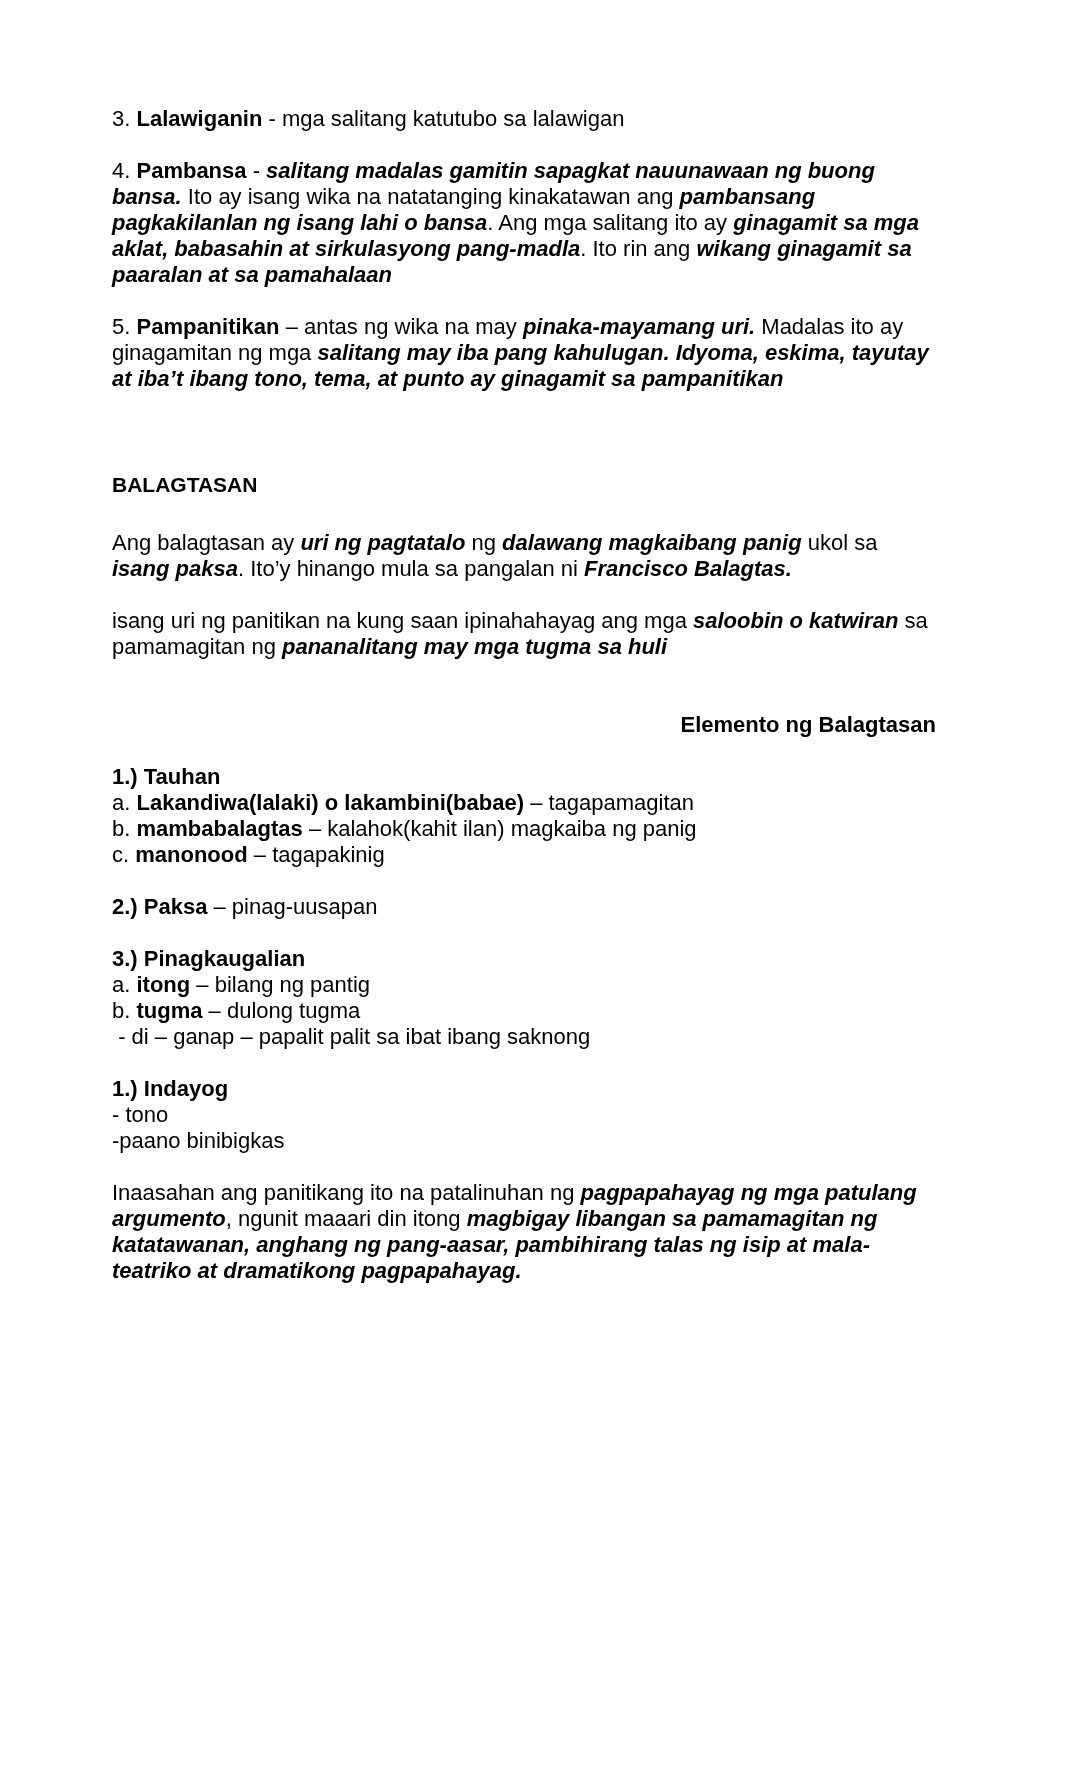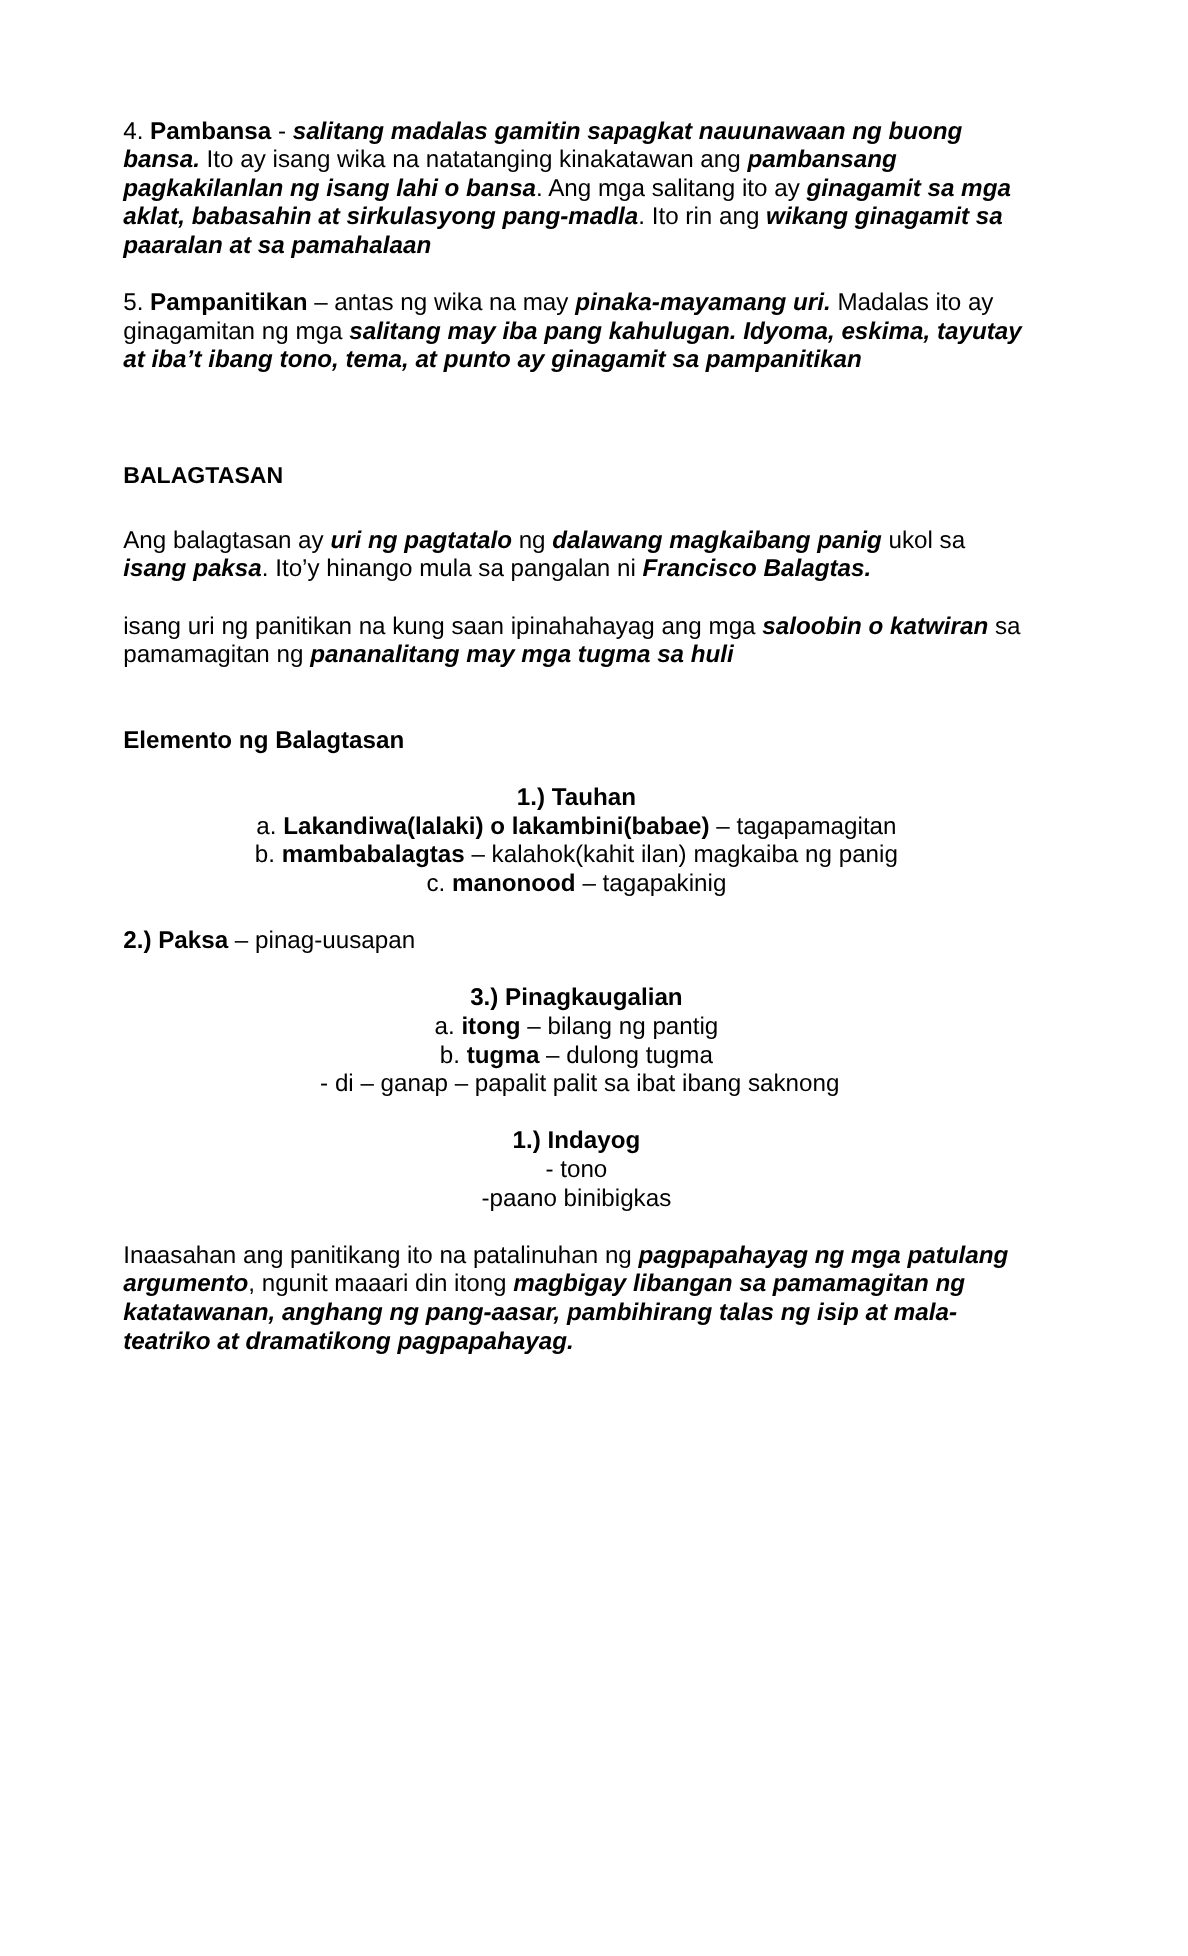--- a/index.html
+++ b/index.html
@@ -21,44 +21,45 @@
   .doc-p {
     font-size: 22px;
     line-height: 26px;
     margin-bottom: 26px;
     white-space: pre-wrap;
   }
   .doc-lines {
     font-size: 22px;
     line-height: 26px;
     margin-bottom: 26px;
-    text-align: center;
   }
   .doc-line { white-space: pre-wrap; }
   .doc-h1 {
     font-size: 21px;
     font-weight: bold;
     line-height: 34px;
     margin: 76px 0 28px 0;
   }
   .doc-h2 {
     font-size: 22px;
     font-weight: bold;
     line-height: 26px;
     margin: 52px 0 26px 0;
+    text-align: right;
   }
   .run-n { font-weight: normal; font-style: normal; }
   .run-b { font-weight: bold; font-style: normal; }
   .run-bi { font-weight: bold; font-style: italic; }
 </style>
 </head>
 <body>
 
 <div class="page">
   <div class="doc-body" id="doc-body">
+      <div class="doc-p"><span class="run-n">3. </span><span class="run-b">Lalawiganin</span><span class="run-n"> - mga salitang katutubo sa lalawigan</span></div>
       <div class="doc-p"><span class="run-n">4. </span><span class="run-b">Pambansa</span><span class="run-n"> - </span><span class="run-bi">salitang madalas gamitin sapagkat nauunawaan ng buong bansa.</span><span class="run-n"> Ito ay isang wika na natatanging kinakatawan ang </span><span class="run-bi">pambansang pagkakilanlan ng isang lahi o bansa</span><span class="run-n">. Ang mga salitang ito ay </span><span class="run-bi">ginagamit sa mga aklat, babasahin at sirkulasyong pang-madla</span><span class="run-n">. Ito rin ang </span><span class="run-bi">wikang ginagamit sa paaralan at sa pamahalaan</span></div>
       <div class="doc-p"><span class="run-n">5. </span><span class="run-b">Pampanitikan</span><span class="run-n"> – antas ng wika na may </span><span class="run-bi">pinaka-mayamang uri.</span><span class="run-n"> Madalas ito ay ginagamitan ng mga </span><span class="run-bi">salitang may iba pang kahulugan. Idyoma, eskima, tayutay at iba’t ibang tono, tema, at punto ay ginagamit sa pampanitikan</span></div>
       <h1 class="doc-h1"><span class="run-b">BALAGTASAN</span></h1>
       <div class="doc-p"><span class="run-n">Ang balagtasan ay </span><span class="run-bi">uri ng pagtatalo</span><span class="run-n"> ng </span><span class="run-bi">dalawang magkaibang panig</span><span class="run-n"> ukol sa </span><span class="run-bi">isang paksa</span><span class="run-n">. Ito’y hinango mula sa pangalan ni </span><span class="run-bi">Francisco Balagtas.</span></div>
       <div class="doc-p"><span class="run-n">isang uri ng panitikan na kung saan ipinahahayag ang mga </span><span class="run-bi">saloobin o katwiran</span><span class="run-n"> sa pamamagitan ng </span><span class="run-bi">pananalitang may mga tugma sa huli</span></div>
       <h2 class="doc-h2"><span class="run-b">Elemento ng Balagtasan</span></h2>
       <div class="doc-lines">
         <div class="doc-line"><span class="run-b">1.) Tauhan</span></div>
         <div class="doc-line"><span class="run-n">a. </span><span class="run-b">Lakandiwa(lalaki) o lakambini(babae)</span><span class="run-n"> – tagapamagitan</span></div>
         <div class="doc-line"><span class="run-n">b. </span><span class="run-b">mambabalagtas</span><span class="run-n"> – kalahok(kahit ilan) magkaiba ng panig</span></div>

